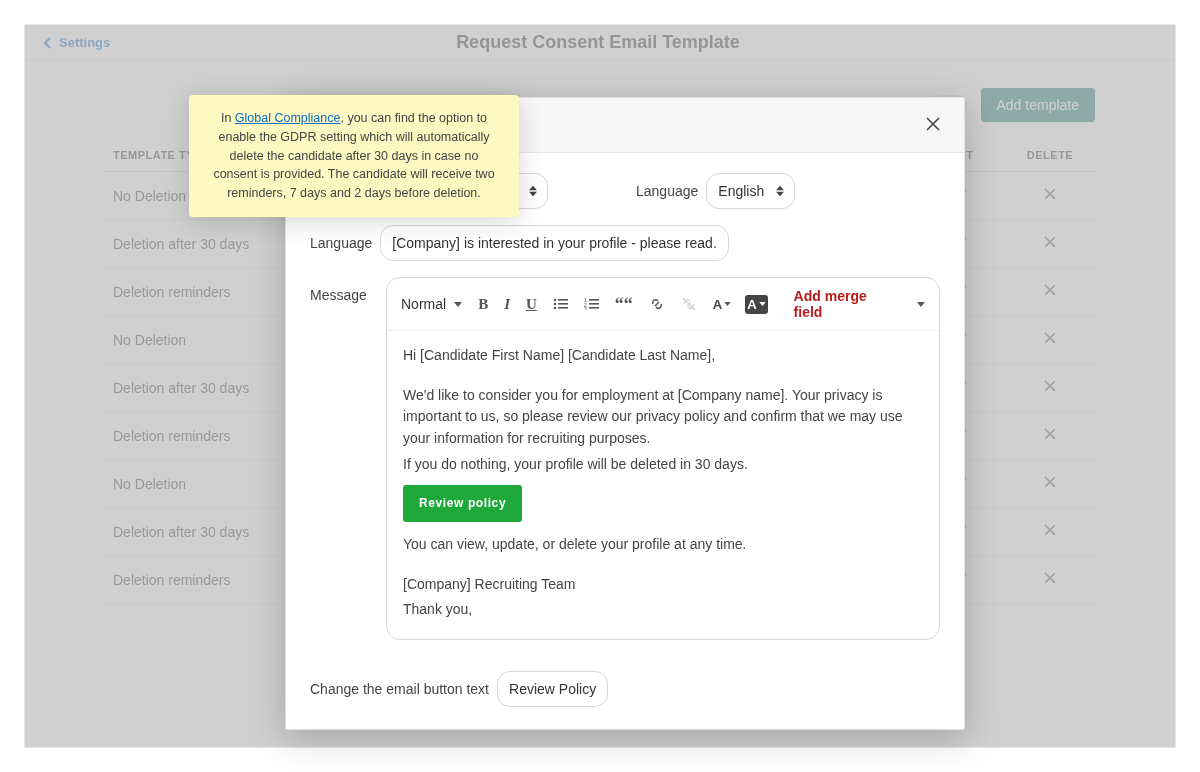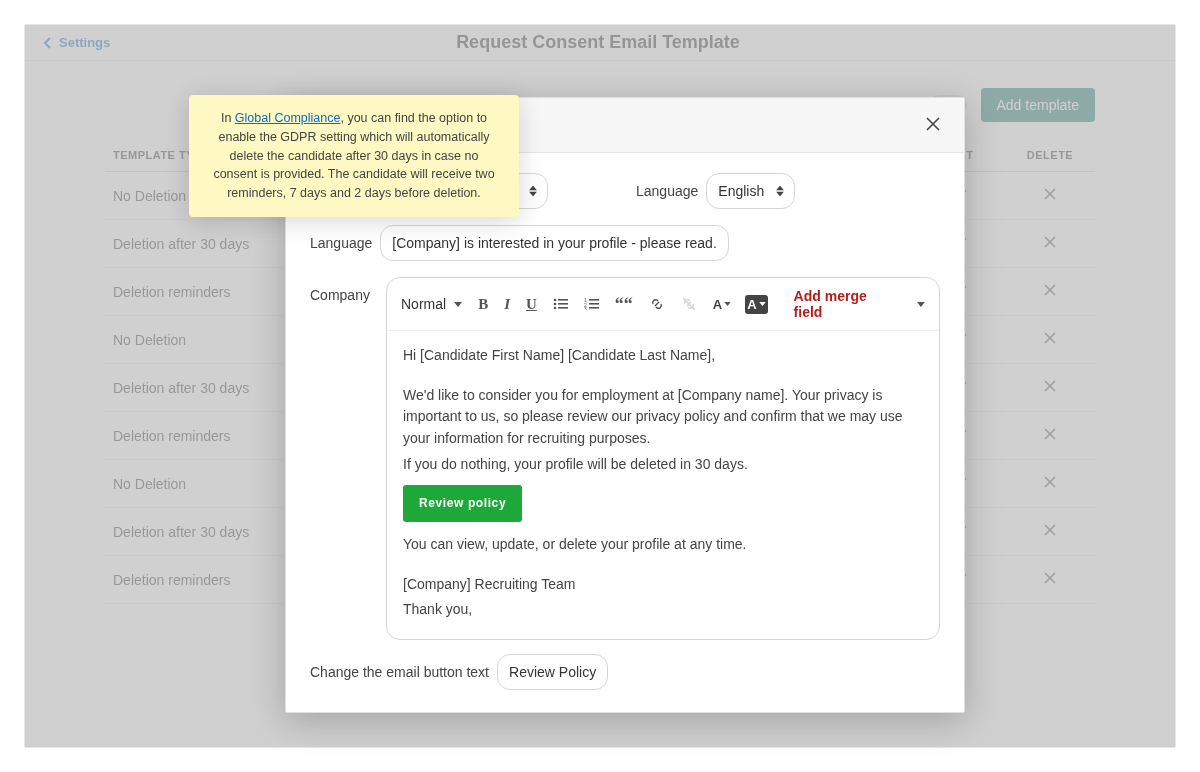--- a/index.html
+++ b/index.html
@@ -432,21 +432,21 @@
           </div>
         </div>
       </div>
 
       <div class="fld">
         <label>Language</label>
         <div class="input">[Company] is interested in your profile - please read.</div>
       </div>
 
       <div class="msg-row">
-        <div class="col-lbl"><span class="msg-label">Company</span></div>
+        <div class="col-lbl"><span class="msg-label">Message</span></div>
         <div class="col-ed">
           <div class="editor">
             <div class="editor-toolbar">
               <span class="para-sel tool">
                 <span>Normal</span>
                 <svg width="8" height="5" viewBox="0 0 8 5">
                     <path d="M0 0 L4 5 L8 0 Z" fill="#555"></path>
                   </svg>
               </span>
               <span class="tool fglyph">B</span>
@@ -505,21 +505,21 @@
               <span class="btn-review">Review policy</span>
               <p>You can view, update, or delete your profile at any time.</p>
               <div class="br"></div>
               <p>[Company] Recruiting Team</p>
               <p>Thank you,</p>
             </div>
           </div>
         </div>
       </div>
 
-      <div class="fld" style="margin-top:14px">
+      <div class="fld" style="margin-top:31px">
         <label>Change the email button text</label>
         <div class="input">Review Policy</div>
       </div>
     </div>
 
   </div>
 
   <div class="tooltip">
     <span>In </span><a href="#">Global Compliance</a><span>, you can find the option to enable the GDPR setting which will automatically delete the candidate after 30 days in case no consent is provided. The candidate will receive two reminders, 7 days and 2 days before deletion.</span>
   </div>

